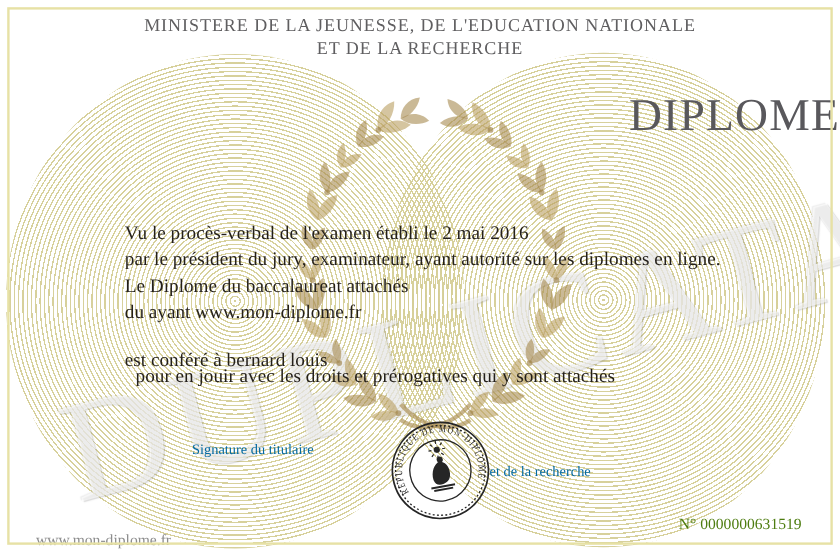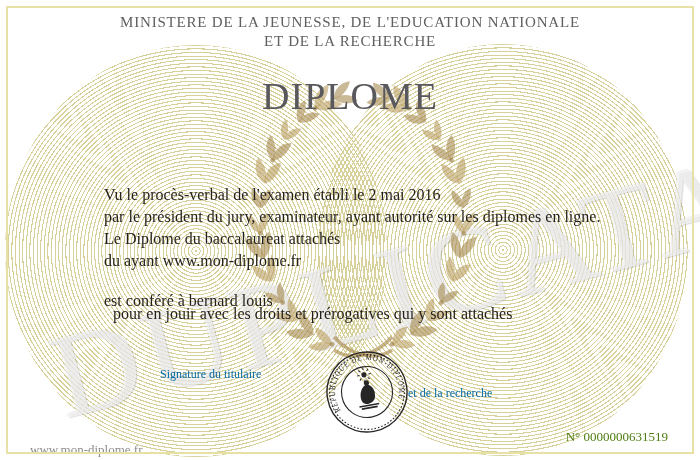--- a/index.html
+++ b/index.html
@@ -28,21 +28,21 @@
     transform:rotate(-15deg);transform-origin:left center;
     color:rgba(255,255,255,0.60);
     text-shadow:1px 1px 1px rgba(135,135,135,0.30), -1px -1px 1px rgba(160,160,160,0.18);}
 
   .wreath-svg{position:absolute;left:0;top:0;z-index:2;pointer-events:none;}
 
   .txt{position:absolute;white-space:nowrap;z-index:3;}
   .header-line{left:0;width:700px;text-align:center;color:#5f5e60;
     font-size:15px;letter-spacing:0.8px;}
   .title-line{left:0;width:700px;text-align:center;color:#59585c;letter-spacing:1px;}
-  .t1{top:74px;font-size:38px;}
+  .t1{top:74px;font-size:38px;text-align:right;}
   .t2{top:110px;font-size:42px;}
   .body-line{left:68px;font-size:16px;color:#231f1a;margin-left:36px;}
   .closing-line{left:113px;top:305px;font-size:16px;color:#231f1a;}
   .small-label{font-size:12px;color:#0369a1;}
   .footer-site{left:30px;top:430px;font-size:13px;color:#8d8d8d;margin-top:12px;}
   .footer-num{right:32px;top:429px;font-size:13px;color:#4d7c0f;}
 
   .seal-svg{position:absolute;left:324px;top:349px;z-index:4;}
 </style>
 </head>

